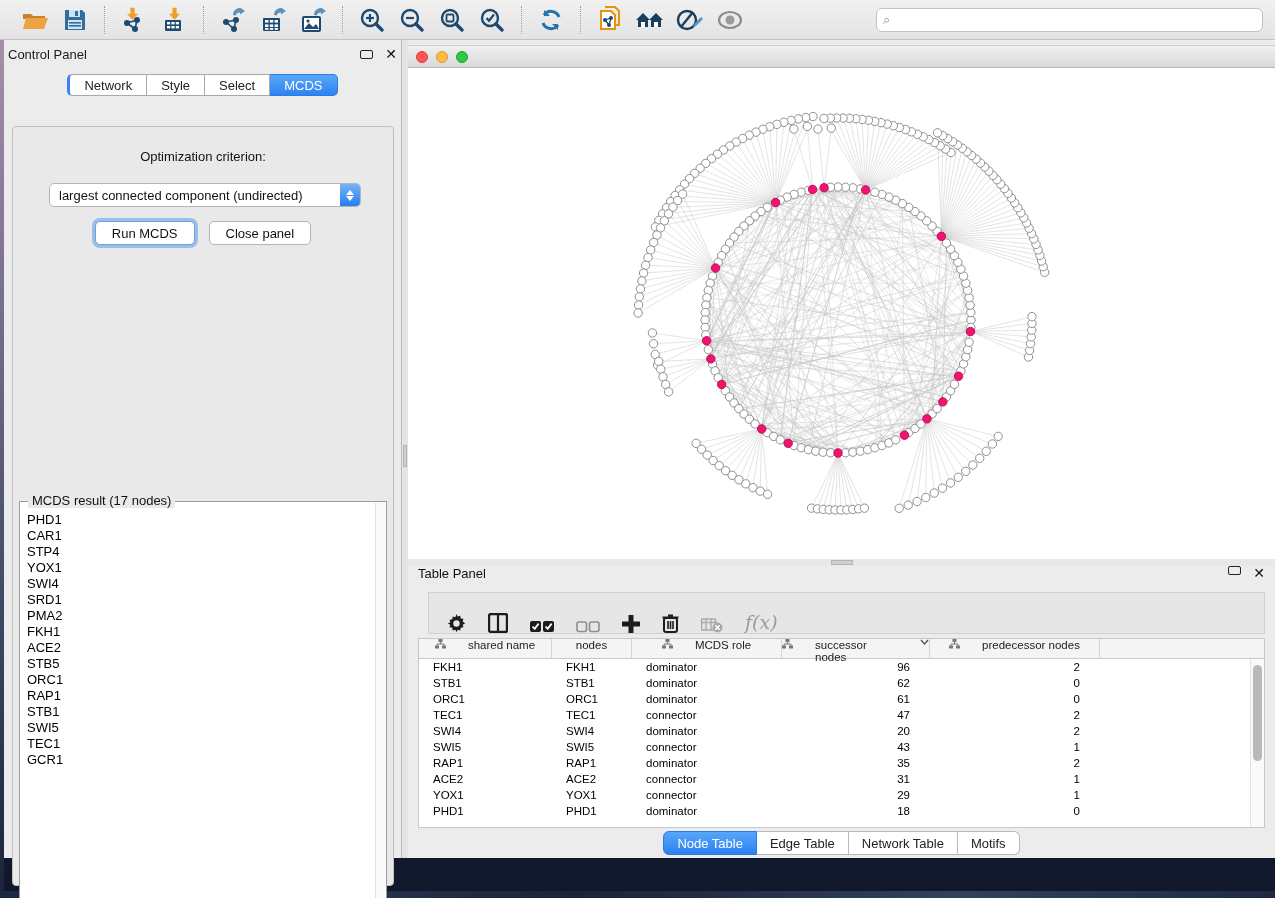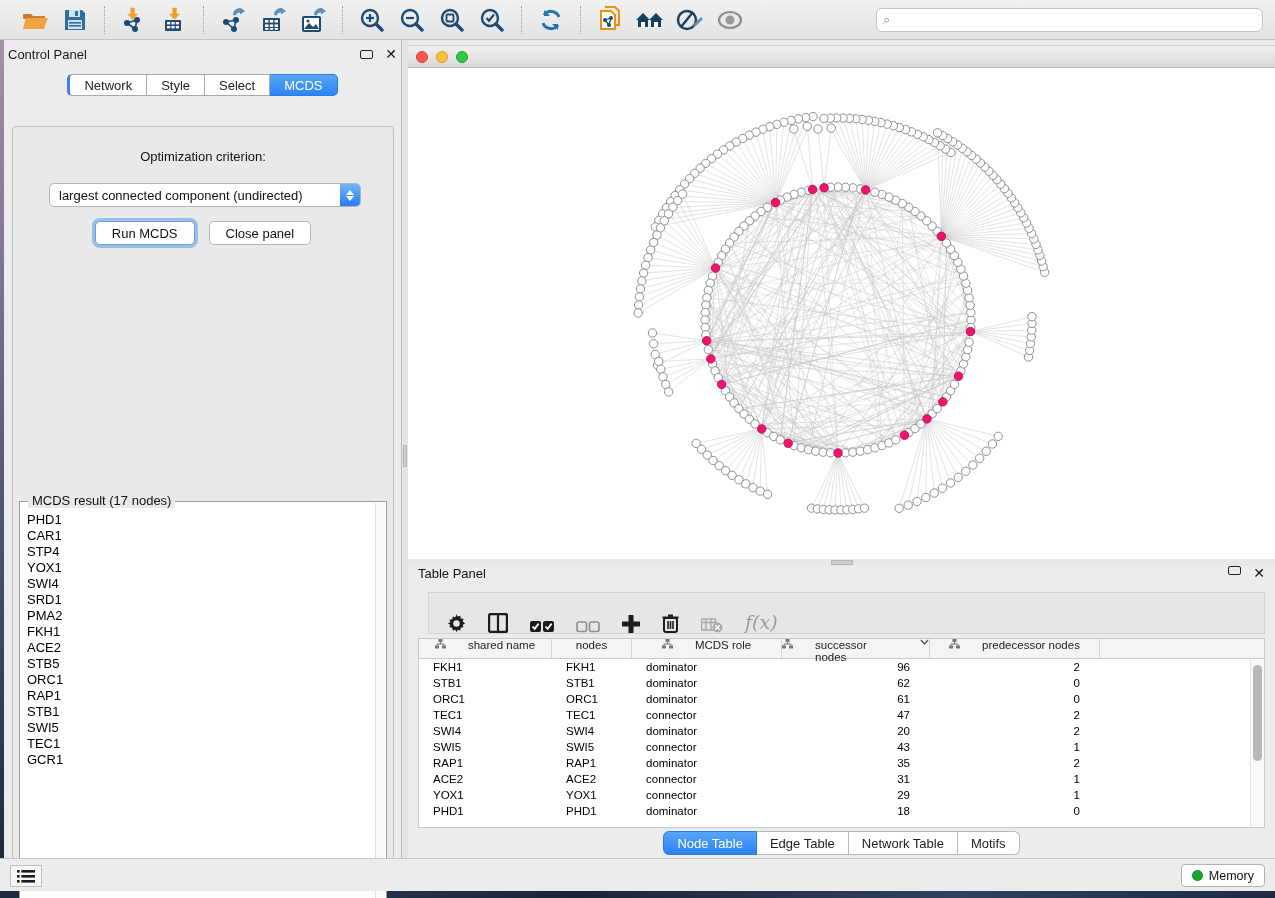--- a/index.html
+++ b/index.html
@@ -1318,31 +1318,13 @@
     </div>
 
     <div class="tp-tabs" id="tp-tabs">
         <div class="tp-tab selected">Node Table</div>
         <div class="tp-tab">Edge Table</div>
         <div class="tp-tab">Network Table</div>
         <div class="tp-tab">Motifs</div>
       </div>
   </div>
 
-  <div class="statusbar">
-    <div class="status-left-btn">
-      <svg width="18" height="13" viewBox="0 0 18 13">
-          <g fill="#1c1c1c">
-            <rect x="0" y="0" width="2.6" height="2.6"></rect>
-            <rect x="4.4" y="0" width="13.6" height="2.6"></rect>
-            <rect x="0" y="5" width="2.6" height="2.6"></rect>
-            <rect x="4.4" y="5" width="13.6" height="2.6"></rect>
-            <rect x="0" y="10" width="2.6" height="2.6"></rect>
-            <rect x="4.4" y="10" width="13.6" height="2.6"></rect>
-          </g>
-        </svg>
-    </div>
-    <div class="memory-btn">
-      <span class="memory-dot"></span>
-      <span>Memory</span>
-    </div>
-  </div>
 </div>
 
 </body></html>

